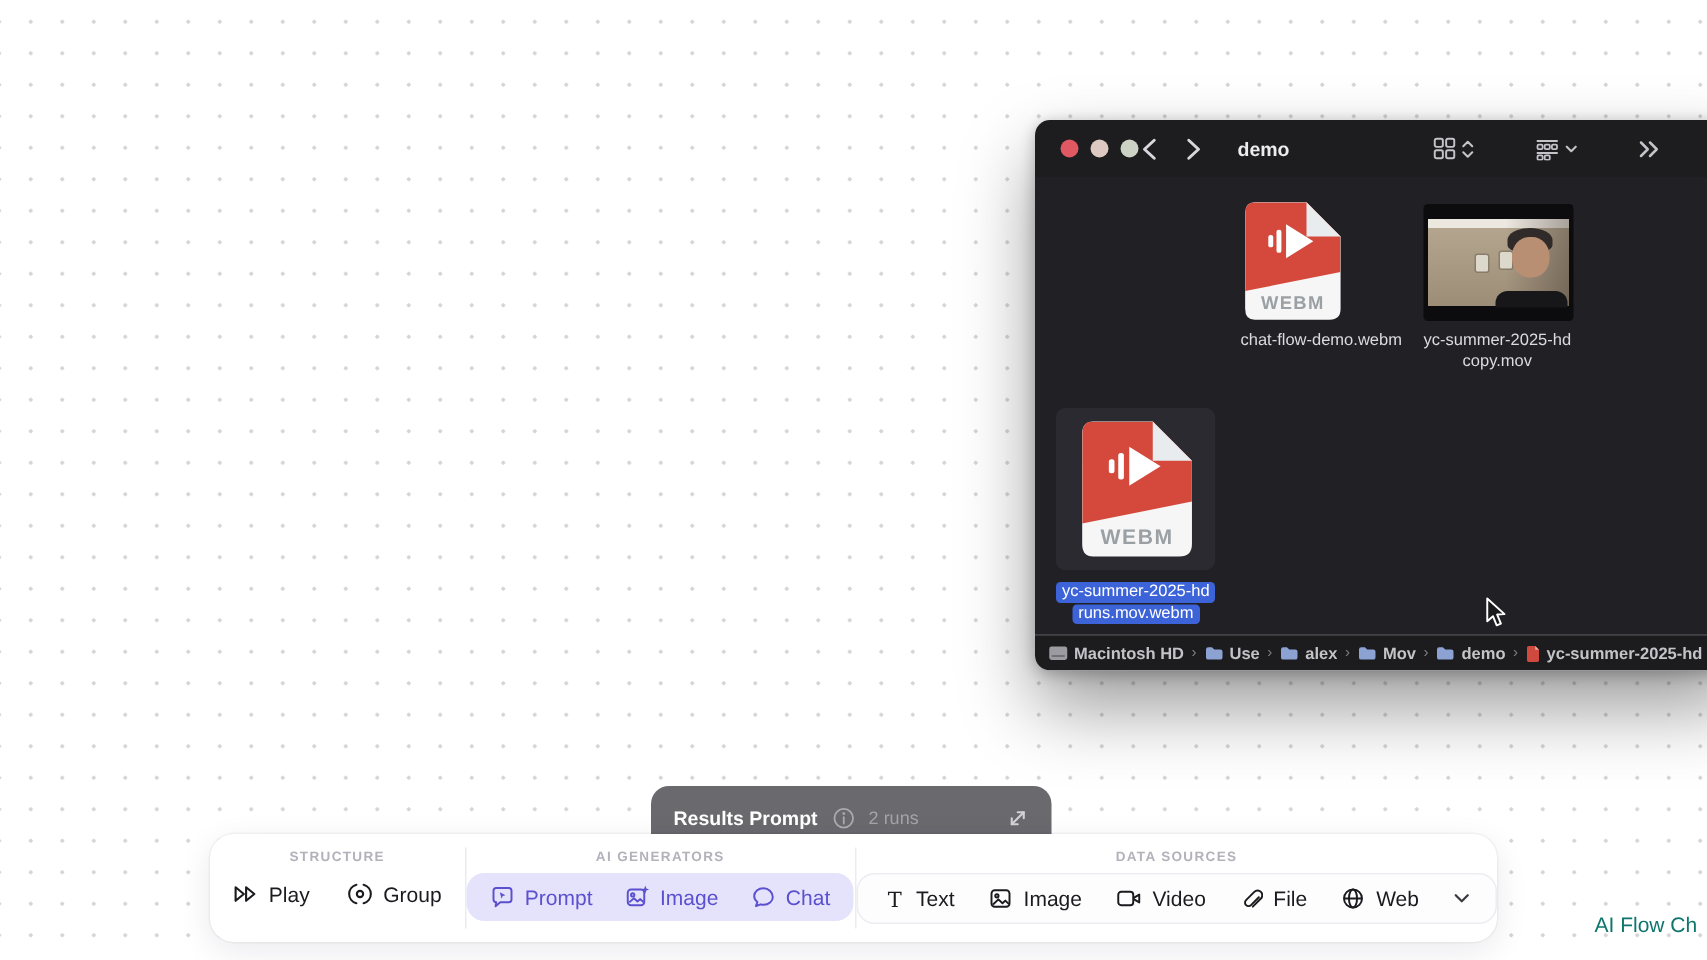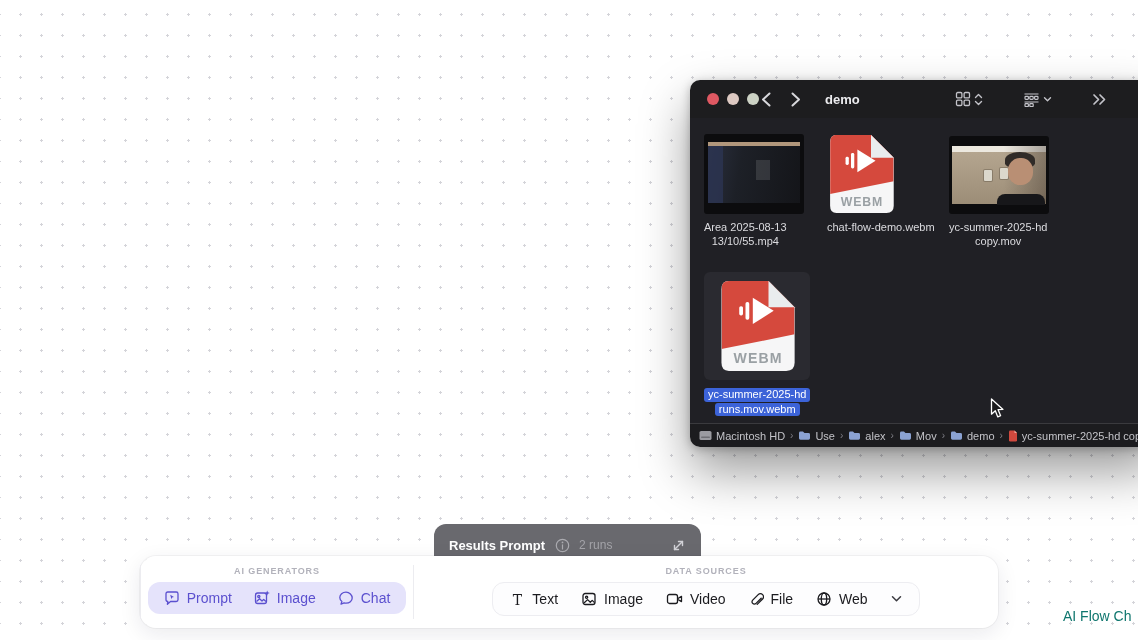--- a/index.html
+++ b/index.html
@@ -46,21 +46,21 @@
      background:linear-gradient(#ece8df 0,#ece8df 6px,#b4a58f 6px,#9c8d77 100%);}
   .t-person .shade{position:absolute;left:3px;right:3px;top:10px;bottom:10px;
      background:linear-gradient(90deg,transparent 55%,rgba(40,30,25,.35) 100%);}
   .t-person .plate{position:absolute;width:8px;height:11px;background:#dcd8cc;border-radius:1px;box-shadow:0 0 0 1px rgba(90,80,65,.4);}
   .t-person .hair{position:absolute;right:14px;top:16px;width:30px;height:16px;background:#302b28;border-radius:50% 50% 30% 30%;}
   .t-person .face{position:absolute;right:16px;top:22px;width:25px;height:27px;background:#b98f74;border-radius:46%;}
   .t-person .shoulder{position:absolute;right:4px;bottom:9px;width:48px;height:11px;background:#17171a;border-radius:8px 8px 0 0;}
   
   .pathbar{flex:0 0 23px;background:#1c1c1f;border-top:1px solid #3a3a3e;display:flex;align-items:center;
      padding:0 9px;gap:5px;font-size:11px;color:#c3c3c8;white-space:nowrap;overflow:hidden;}
-  .pb-item{display:flex;align-items:center;gap:4px;}
+  .pb-item{display:flex;align-items:center;gap:4px;font-weight:bold;}
   .pb-sep{color:#7e7e85;font-size:10px;}
   
   .cursor{position:absolute;left:990px;top:398px;z-index:9;}
   
   .results{position:absolute;left:434px;top:524px;width:267px;height:42px;background:#69696e;
      border-radius:12px 12px 0 0;display:flex;align-items:center;padding:0 15px;box-sizing:border-box;z-index:3;}
   .results-title{color:#fff;font-weight:700;font-size:13px;}
   .runs{color:#a4a4a9;font-size:12px;margin-left:9px;}
   .results .info{margin-left:10px;display:flex;}
   .expand{margin-left:auto;display:flex;}
@@ -135,34 +135,20 @@
       <div class="sp18"></div>
       <svg width="16" height="16" viewBox="0 0 16 16" fill="none" stroke="#c3c3c9" stroke-width="1.5" stroke-linecap="round">
           <circle cx="6.8" cy="6.8" r="4.8"></circle>
           <path d="M10.5 10.5 L14 14"></path>
         </svg>
     </div>
   </div>
 
   <div class="content">
 
-    <div class="tile" style="left:14px;top:12px;">
-      <div class="thumb-wrap">
-        <div class="t-dark">
-          <div class="bar"></div>
-            <div class="screen"></div>
-            <div class="side"></div>
-            <div class="hint"></div>
-        </div>
-      </div>
-      <div class="flabel">
-        <div>Area 2025-08-13</div>
-          <div>13/10/55.mp4</div>
-      </div>
-    </div>
 
     <div class="tile" style="left:137px;top:12px;">
       <div class="thumb-wrap">
         <svg width="68" height="80" viewBox="0 0 74 88">
           <defs>
               <clipPath id="pg1">
                 <path d="M10 1 H48 L73 26 V79 Q73 87 65 87 H10 Q3 87 3 79 V9 Q3 1 10 1 Z"></path>
               </clipPath>
             </defs>
           <path d="M10 1 H48 L73 26 V79 Q73 87 65 87 H10 Q3 87 3 79 V9 Q3 1 10 1 Z" fill="#f6f6f7"></path>
@@ -282,20 +268,40 @@
   <span class="expand">
     <svg width="15" height="15" viewBox="0 0 15 15" fill="none" stroke="#d2d2d7" stroke-width="1.4" stroke-linecap="round" stroke-linejoin="round">
         <path d="M3.5 11.5 L11.5 3.5"></path>
         <path d="M7.5 3.5 H11.5 V7.5"></path>
         <path d="M7.5 11.5 H3.5 V7.5"></path>
       </svg>
   </span>
 </div>
 
 <div class="panel">
+  <div class="section s1">
+    <div class="sec-label">STRUCTURE</div>
+    <div class="sec-row">
+      <div class="btn">
+        <svg width="17" height="14" viewBox="0 0 18 14" fill="none" stroke="currentColor" stroke-width="1.5" stroke-linejoin="round">
+            <path d="M2.2 2.2 L8 7 L2.2 11.8 Z"></path>
+            <path d="M9.6 2.2 L15.4 7 L9.6 11.8 Z"></path>
+          </svg>
+        <span>Play</span>
+      </div>
+      <div class="btn">
+        <svg width="16" height="16" viewBox="0 0 16 16" fill="none" stroke="currentColor" stroke-width="1.4" stroke-linecap="round">
+            <path d="M5.6 1.8 a6.4 6.4 0 0 0 0 12.4"></path>
+            <path d="M10.4 1.8 a6.4 6.4 0 0 1 0 12.4"></path>
+            <circle cx="8" cy="8" r="2.1"></circle>
+          </svg>
+        <span>Group</span>
+      </div>
+    </div>
+  </div>
   <div class="vdiv"></div>
   <div class="section s2">
     <div class="sec-label">AI GENERATORS</div>
     <div class="pill-purple">
       <div class="btn">
         <svg width="16" height="16" viewBox="0 0 16 16" fill="none" stroke="currentColor" stroke-width="1.3" stroke-linejoin="round">
             <path d="M3.8 2 H12.2 Q14 2 14 3.8 V9.7 Q14 11.5 12.2 11.5 H6.5 L3.4 14.2 L3.8 11.5 Q2 11.5 2 9.7 V3.8 Q2 2 3.8 2 Z"></path>
             <path d="M6.2 4.8 L10 6.9 L8.1 7.4 L7.4 9.2 Z" fill="currentColor" stroke="none"></path>
           </svg>
         <span>Prompt</span>

